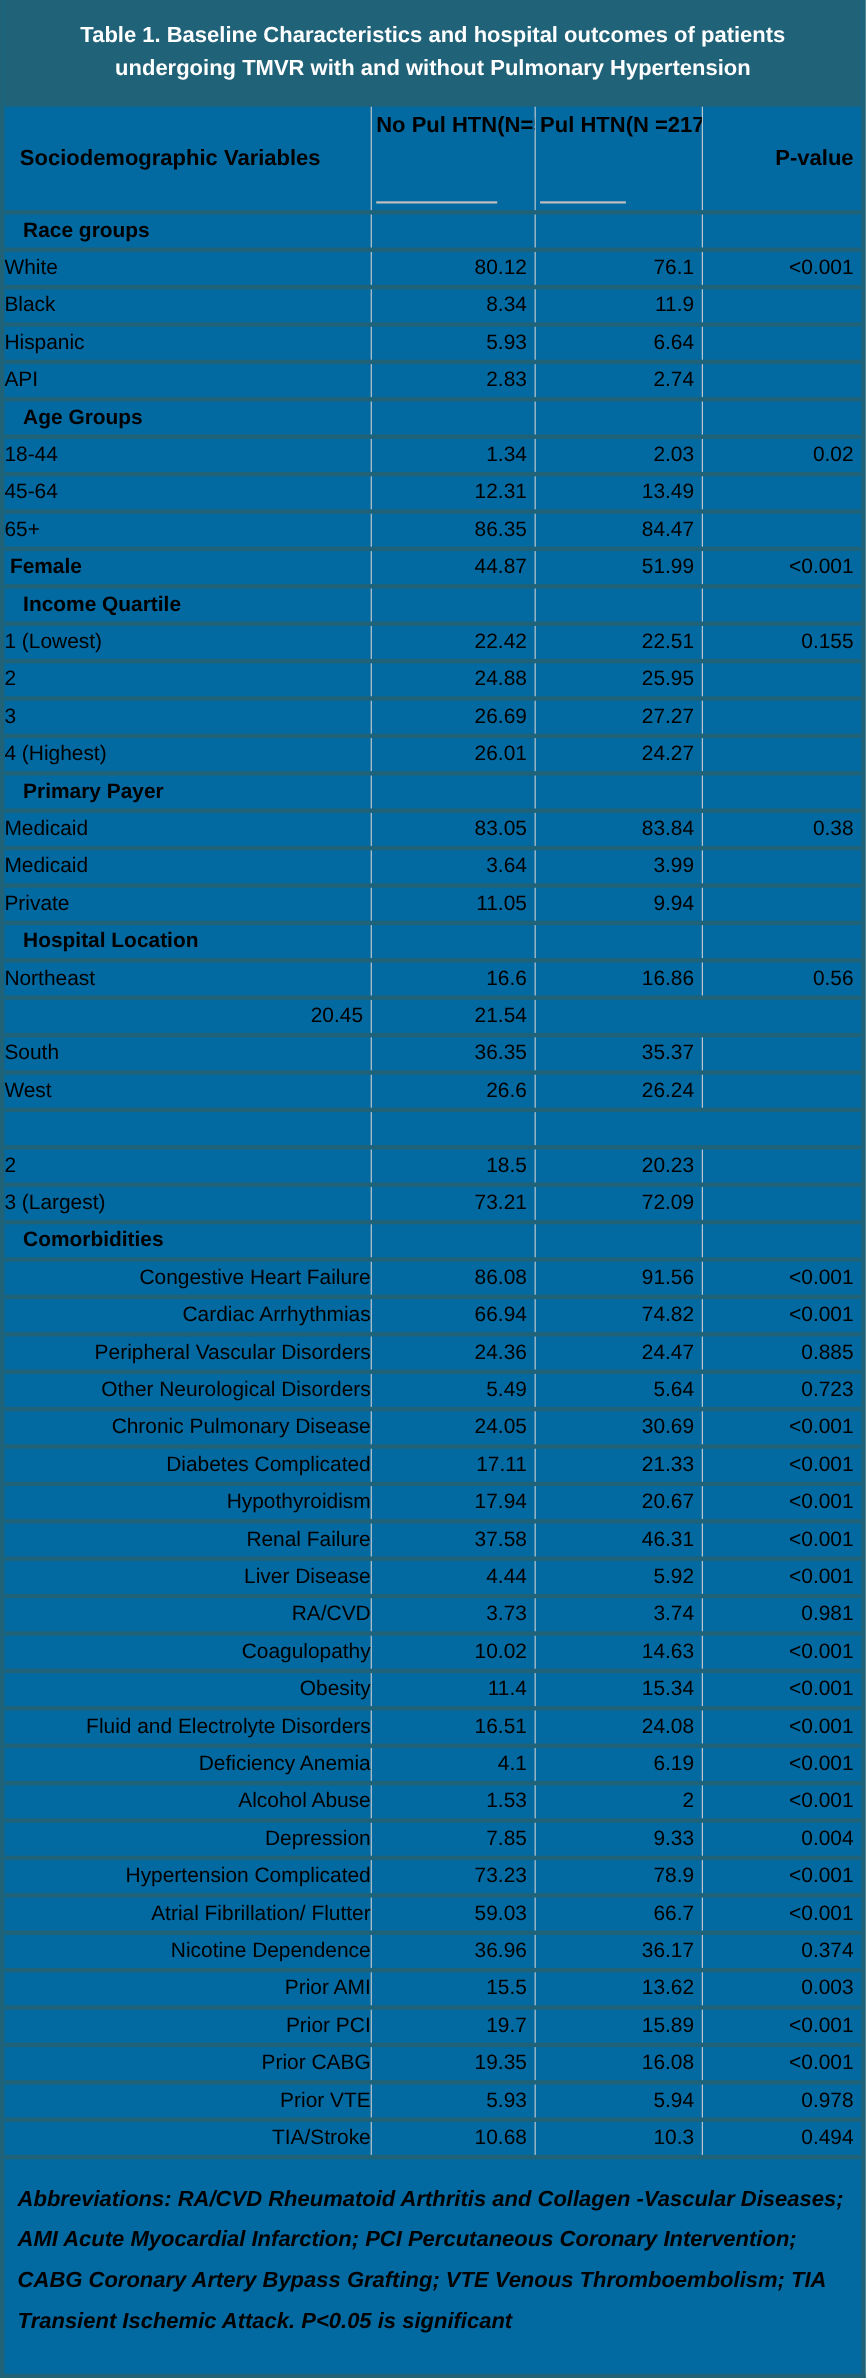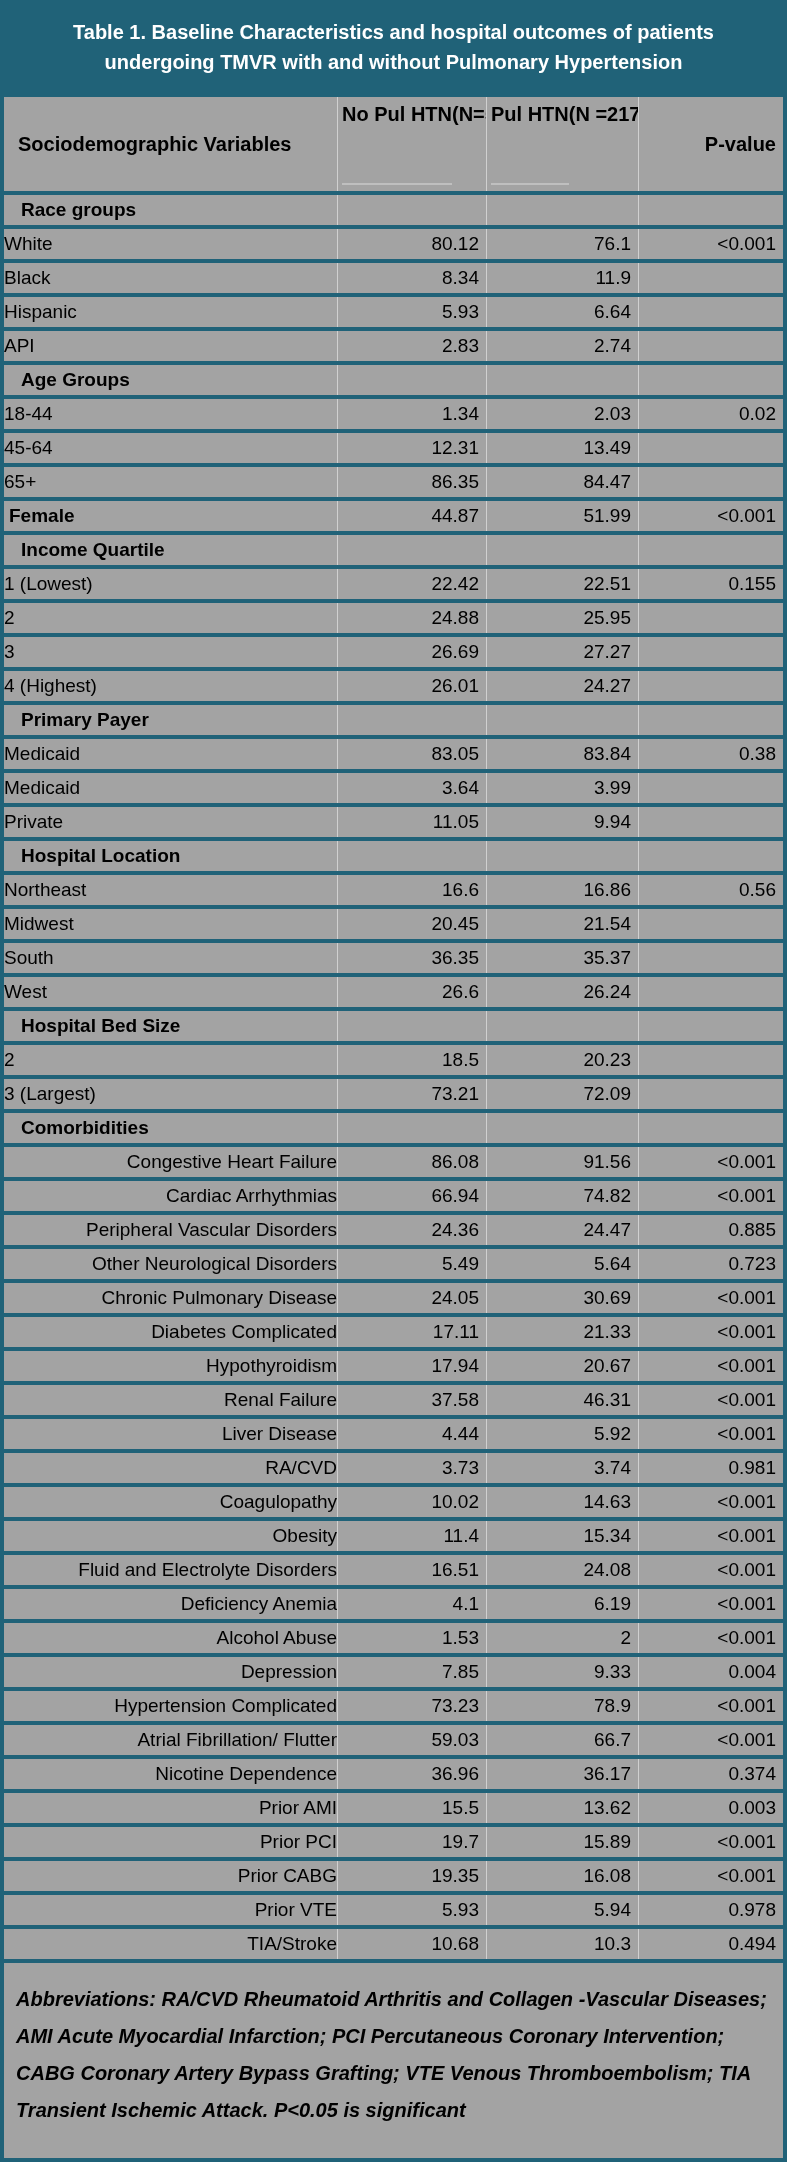--- a/index.html
+++ b/index.html
@@ -9,21 +9,21 @@
     --ink:#000000;
   }
   *{box-sizing:border-box;}
   html,body{margin:0;padding:0;background:#ffffff;}
   body{font-family:"Liberation Sans","DejaVu Sans",sans-serif;color:var(--ink);}
   .table-wrap{
     width:787px;height:2162px;overflow:hidden;
     border-left:4px solid var(--teal);
     border-right:4px solid var(--teal);
     border-bottom:4px solid var(--teal);
-    background:#a3a3a3;
+    background:#0369a1;
   }
   .title{
     height:97px;background:var(--teal);color:#fff;
     font-weight:bold;font-size:20px;line-height:1.5;
     display:flex;align-items:center;justify-content:center;text-align:center;
     padding:4px 30px 8px 30px;
   }
   .grid{display:grid;grid-template-columns:334px 149px 152px 1fr;}
   .cell{border-right:1px solid var(--grid);overflow:hidden;white-space:nowrap;}
   .cell:last-child{border-right:none;}
@@ -186,39 +186,37 @@
         <div class="cell v2"></div>
         <div class="cell pv"></div>
       </div>
       <div class="trow sub">
         <div class="cell label">Northeast</div>
         <div class="cell v1">16.6</div>
         <div class="cell v2">16.86</div>
         <div class="cell pv">0.56</div>
       </div>
       <div class="trow sub">
-        <div class="cell label">Midwest</div>
         <div class="cell v1">20.45</div>
         <div class="cell v2">21.54</div>
         <div class="cell pv"></div>
       </div>
       <div class="trow sub">
         <div class="cell label">South</div>
         <div class="cell v1">36.35</div>
         <div class="cell v2">35.37</div>
         <div class="cell pv"></div>
       </div>
       <div class="trow sub">
         <div class="cell label">West</div>
         <div class="cell v1">26.6</div>
         <div class="cell v2">26.24</div>
         <div class="cell pv"></div>
       </div>
       <div class="trow section">
-        <div class="cell label">Hospital Bed Size</div>
         <div class="cell v1"></div>
         <div class="cell v2"></div>
         <div class="cell pv"></div>
       </div>
       <div class="trow sub">
         <div class="cell label">2</div>
         <div class="cell v1">18.5</div>
         <div class="cell v2">20.23</div>
         <div class="cell pv"></div>
       </div>

